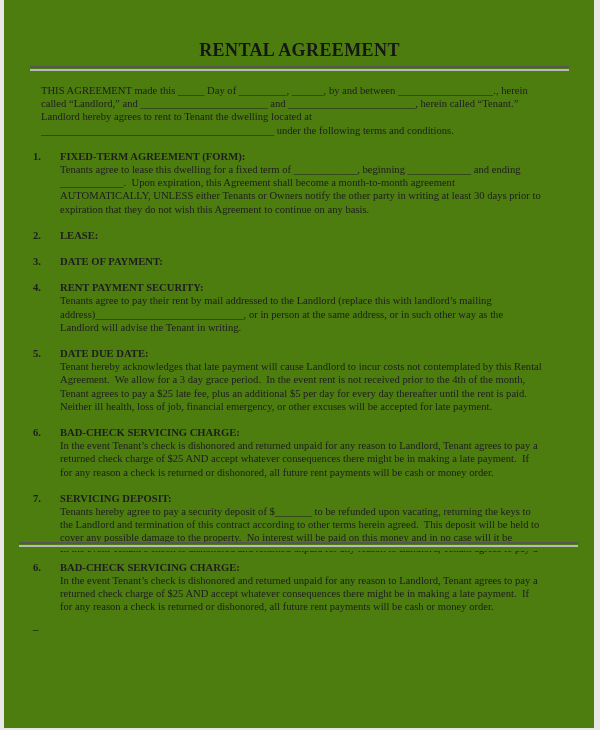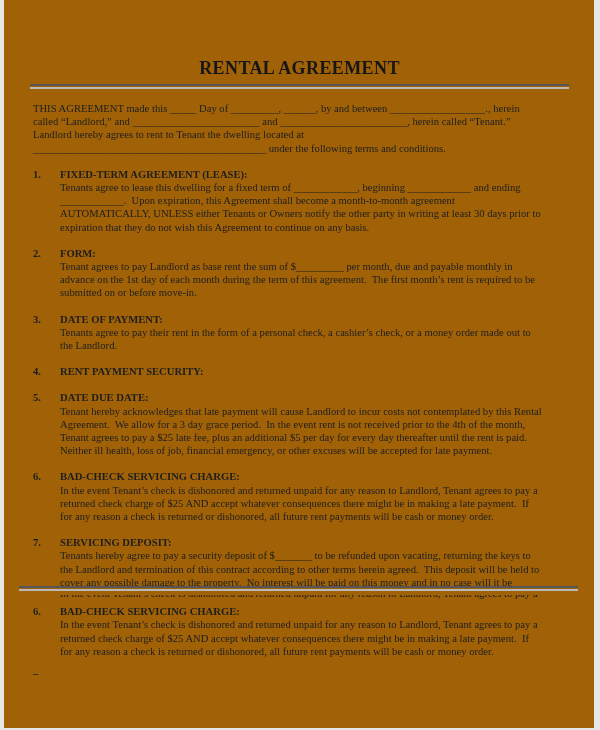--- a/index.html
+++ b/index.html
@@ -9,23 +9,23 @@
     height: 730px;
     background: #e7e7e7;
     overflow: hidden;
   }
   .page {
     position: absolute;
     left: 4px;
     right: 6px;
     top: 0;
     bottom: 2px;
-    background: #a16207;
+    background: #4d7c0f;
     box-sizing: border-box;
-    padding: 58px 28px 0 29px;
+    padding: 40px 28px 0 29px;
     font-family: "Liberation Serif", "DejaVu Serif", serif;
     font-size: 10.6px;
     line-height: 13.2px;
     color: #1d1d1f;
     overflow: hidden;
   }
   .doc-title {
     margin: 0 0 6px 0;
     text-align: center;
     font-size: 18px;
@@ -33,21 +33,21 @@
     font-weight: bold;
     letter-spacing: 0.4px;
     color: #161616;
   }
   .rule {
     height: 5px;
     background: linear-gradient(#565656 0 2px, transparent 2px 3px, #b9b9b9 3px 5px);
     margin: 0 -3px 13px -3px;
   }
   .intro {
-    margin: 0;
+    margin: 8px;
     white-space: pre-wrap;
   }
   .section { margin-top: 13px; }
   .sec-head { display: flex; font-weight: bold; }
   .sec-num { width: 27px; flex: 0 0 27px; }
   .sec-title { flex: 1; }
   .sec-body {
     margin: 0 0 0 27px;
     white-space: pre-wrap;
     font-family: Liberation Serif, serif;
@@ -81,52 +81,50 @@
   <div class="rule"></div>
 
   <p class="intro">THIS AGREEMENT made this _____ Day of _________, ______, by and between __________________., herein
 called “Landlord,” and ________________________ and ________________________, herein called “Tenant.”
 Landlord hereby agrees to rent to Tenant the dwelling located at
 ____________________________________________ under the following terms and conditions.</p>
 
   <div class="section">
     <div class="sec-head">
       <span class="sec-num">1.</span>
-      <span class="sec-title">FIXED-TERM AGREEMENT (LEASE):</span>
+      <span class="sec-title">FIXED-TERM AGREEMENT (FORM):</span>
     </div>
     <p class="sec-body">Tenants agree to lease this dwelling for a fixed term of ____________, beginning ____________ and ending
 ____________.  Upon expiration, this Agreement shall become a month-to-month agreement
 AUTOMATICALLY, UNLESS either Tenants or Owners notify the other party in writing at least 30 days prior to
 expiration that they do not wish this Agreement to continue on any basis.</p>
   </div>
 
   <div class="section">
     <div class="sec-head">
       <span class="sec-num">2.</span>
-      <span class="sec-title">FORM:</span>
+      <span class="sec-title">LEASE:</span>
     </div>
-    <p class="sec-body">Tenant agrees to pay Landlord as base rent the sum of $_________ per month, due and payable monthly in
-advance on the 1st day of each month during the term of this agreement.  The first month’s rent is required to be
-submitted on or before move-in.</p>
   </div>
 
   <div class="section">
     <div class="sec-head">
       <span class="sec-num">3.</span>
       <span class="sec-title">DATE OF PAYMENT:</span>
     </div>
-    <p class="sec-body">Tenants agree to pay their rent in the form of a personal check, a cashier’s check, or a money order made out to
-the Landlord.</p>
   </div>
 
   <div class="section">
     <div class="sec-head">
       <span class="sec-num">4.</span>
       <span class="sec-title">RENT PAYMENT SECURITY:</span>
     </div>
+    <p class="sec-body">Tenants agree to pay their rent by mail addressed to the Landlord (replace this with landlord’s mailing
+address)____________________________, or in person at the same address, or in such other way as the
+Landlord will advise the Tenant in writing.</p>
   </div>
 
   <div class="section">
     <div class="sec-head">
       <span class="sec-num">5.</span>
       <span class="sec-title">DATE DUE DATE:</span>
     </div>
     <p class="sec-body">Tenant hereby acknowledges that late payment will cause Landlord to incur costs not contemplated by this Rental
 Agreement.  We allow for a 3 day grace period.  In the event rent is not received prior to the 4th of the month,
 Tenant agrees to pay a $25 late fee, plus an additional $5 per day for every day thereafter until the rent is paid.

